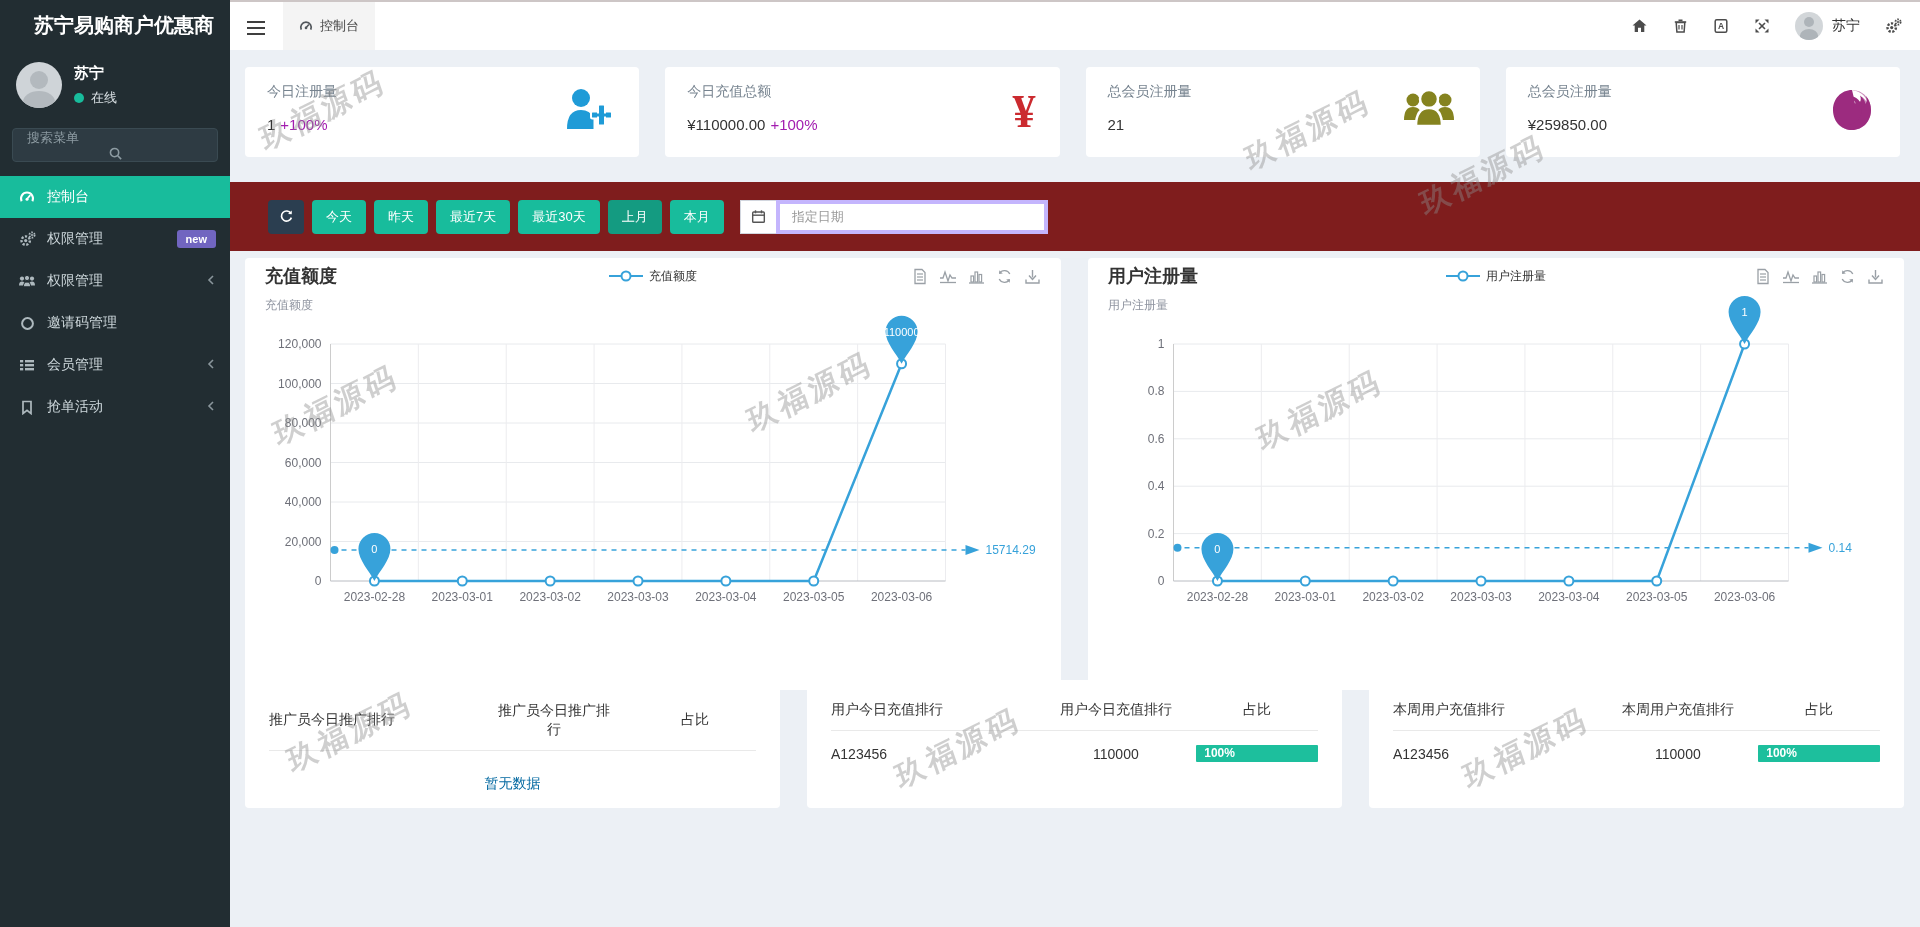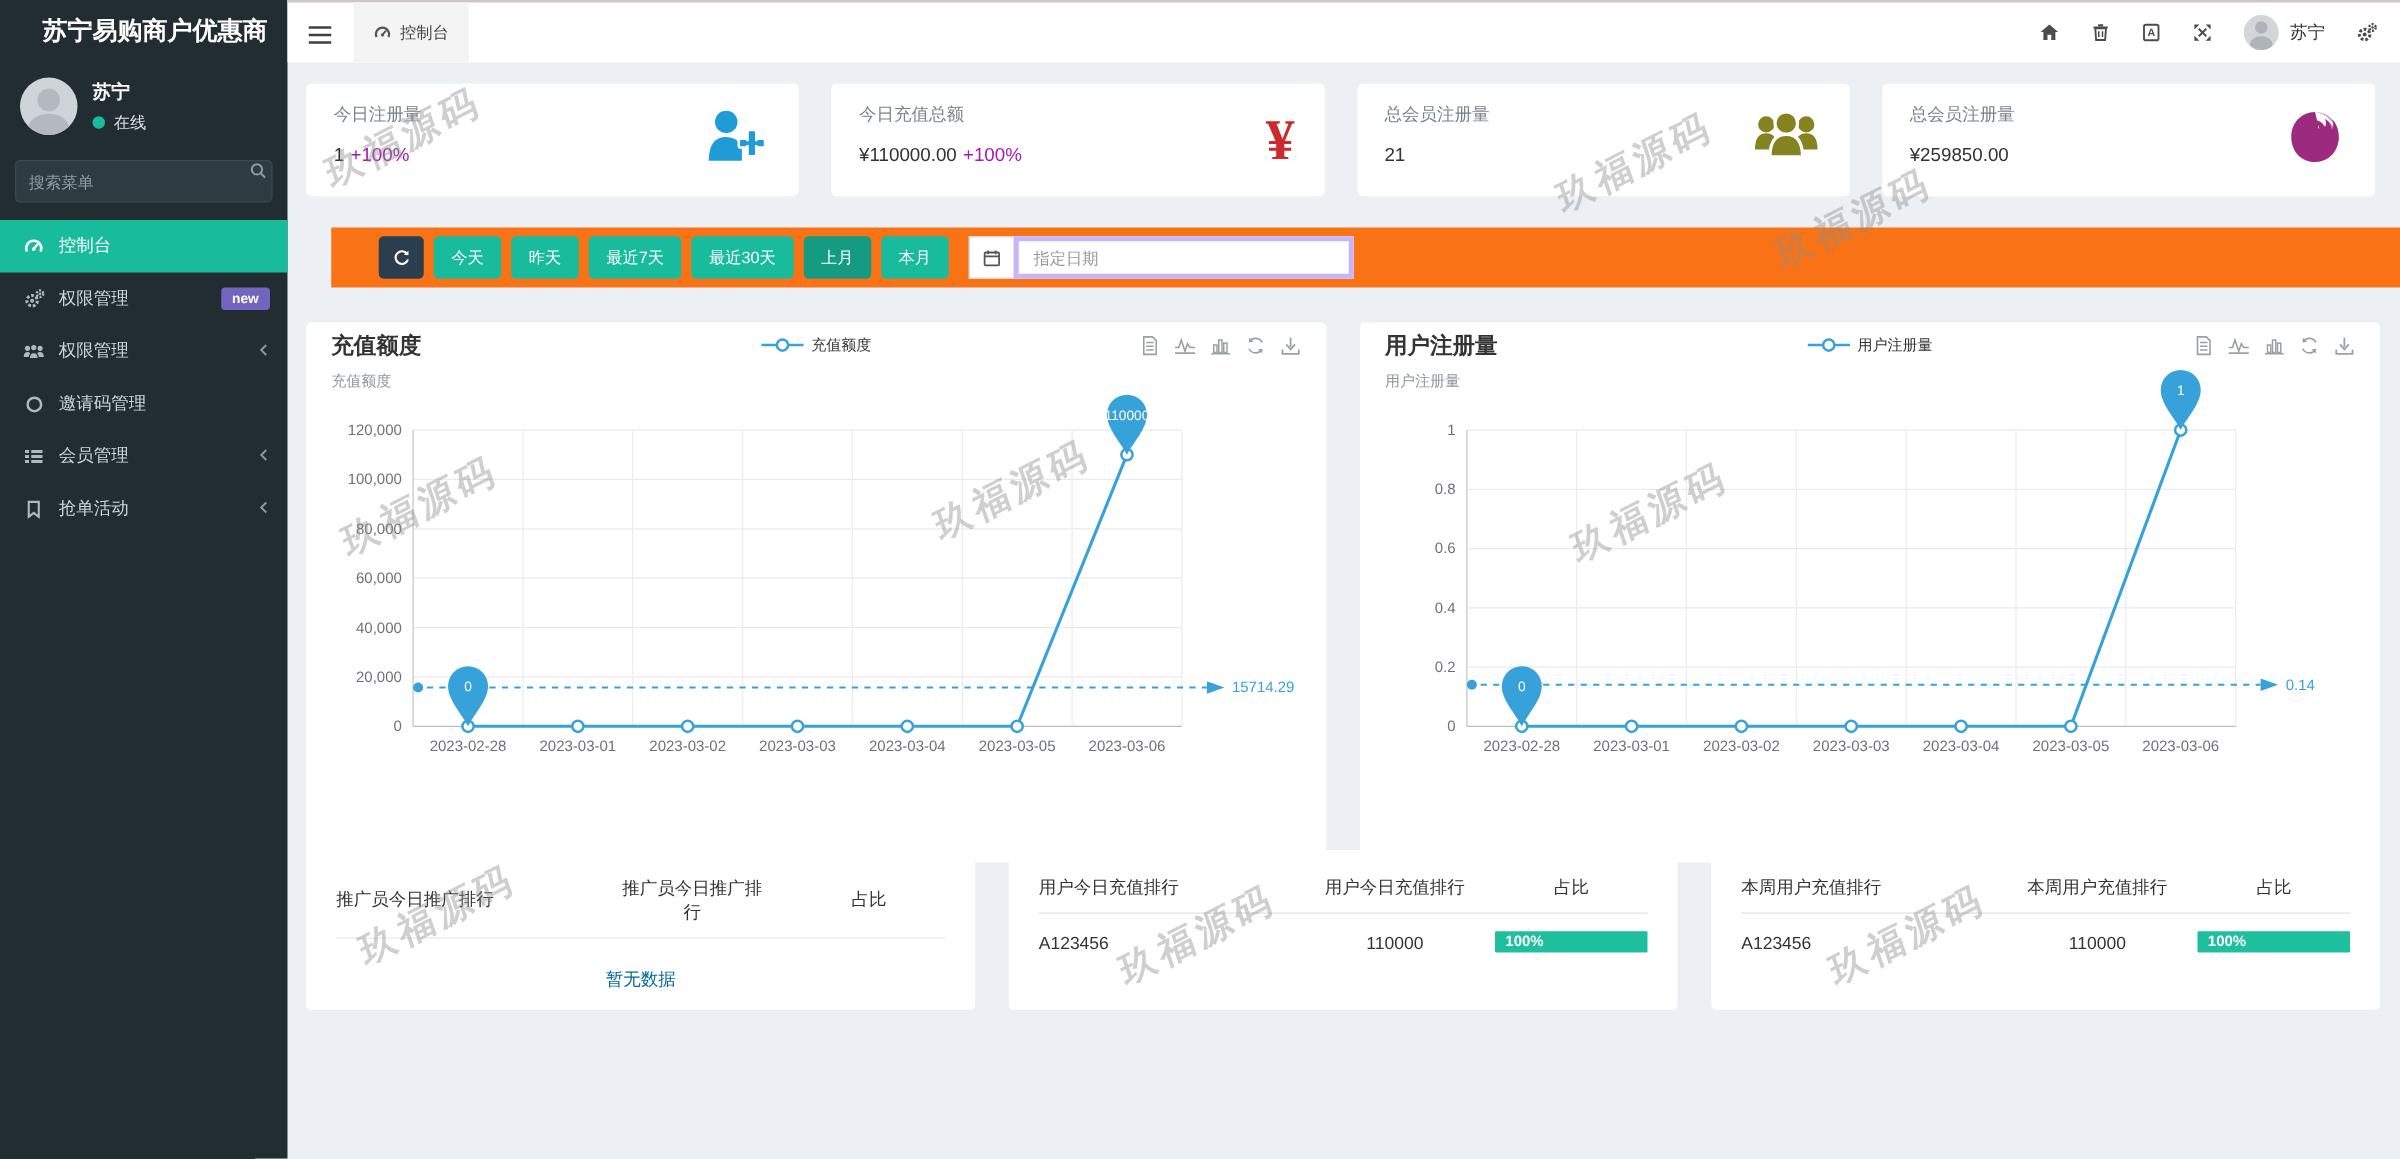--- a/index.html
+++ b/index.html
@@ -12,21 +12,21 @@
   .sidebar { position:absolute; left:0; top:0; width:230px; height:927px; background:#222d32; z-index:3; }
   .brand { height:50px; line-height:50px; padding-left:34px; color:#fff; font-size:20px; font-weight:bold; white-space:nowrap; }
   .user-panel { display:flex; align-items:center; padding:12px 14px 14px 16px; }
   .avatar-lg { width:46px; height:46px; border-radius:50%; background:#cfd4d8; position:relative; overflow:hidden; flex:none; }
   .avatar-lg .head { position:absolute; left:14px; top:9px; width:18px; height:18px; border-radius:50%; background:#b3b9be; }
   .avatar-lg .bod  { position:absolute; left:7px; top:29px; width:32px; height:22px; border-radius:50% 50% 0 0; background:#b3b9be; }
   .user-meta { margin-left:12px; }
   .user-name { color:#fff; font-size:15px; font-weight:bold; }
   .user-status { display:flex; align-items:center; margin-top:6px; color:#d9e0e4; font-size:13px; }
   .dot { width:10px; height:10px; border-radius:50%; background:#18bc9c; margin-right:7px; }
-  .side-search { margin:6px 12px 14px 12px; height:34px; background:#2e3b43; border:1px solid #3a4a52; border-radius:4px; display:flex; padding:0 10px; }
+  .side-search { margin:6px 12px 14px 12px; height:34px; background:#2e3b43; border:1px solid #3a4a52; border-radius:4px; display:flex; align-items:center; padding:0 10px;flex-direction:column; }
   .side-search input { flex:1; background:transparent; border:none; outline:none; color:#aab7bd; font-size:13px; font-family:inherit; }
   .side-search input::placeholder { color:#8d9ba2; }
   .menu { list-style:none; margin-top:8px; }
   .menu li { height:42px; display:flex; align-items:center; padding:0 14px 0 18px; color:#ccd6da; font-size:14px; cursor:pointer; position:relative; }
   .menu li .mi { width:18px; margin-right:11px; display:flex; justify-content:center; color:#aeb9be; flex:none; }
   .menu li.active { background:#18bc9c; color:#fff; }
   .menu li.active .mi { color:#fff; }
   .badge-new { margin-left:auto; background:#7165c0; color:#fff; font-size:11px; font-weight:bold; padding:3px 9px; border-radius:3px; }
   .chev { margin-left:auto; color:#8a969c; }
   
@@ -43,21 +43,21 @@
   .user-chip span { font-size:14px; color:#333; }
   
   .content { position:absolute; left:230px; top:50px; right:0; bottom:0; }
   .cards { position:absolute; top:17px; left:15px; right:20px; height:90px; display:flex; gap:26px; }
   .stat-card { flex:1; background:#fff; border-radius:4px; padding:16px 22px; position:relative; }
   .stat-label { font-size:14px; color:#76838f; }
   .stat-line { margin-top:15px; font-size:15px; color:#333; }
   .stat-delta { color:#a21caf; margin-left:5px; }
   .stat-icon { position:absolute; right:24px; top:50%; transform:translateY(-50%); }
   
-  .filter-band { position:absolute; top:132px; left:0; right:0; height:48px; background:#f97316;margin-left:35px; }
+  .filter-band { position:absolute; top:132px; left:0; right:0; height:69px; background:#7f1d1d; }
   .filter-row { display:flex; align-items:center; height:100%; padding-left:38px; gap:8px; }
   .f-btn { height:34px; padding:0 14px; border:none; border-radius:4px; background:#18bc9c; color:#fff; font-size:13px; font-family:inherit; cursor:pointer; }
   .f-btn.dark { background:#2b3e50; width:36px; padding:0; display:flex; align-items:center; justify-content:center; }
   .f-btn.active { background:#149b81; }
   .date-group { display:flex; margin-left:8px; height:34px; }
   .date-addon { width:36px; border:1px solid #d2d6de; border-right:none; background:#fff; display:flex; align-items:center; justify-content:center; color:#555; }
   .date-input { width:272px; height:34px; border:4px solid #c4b5fd; padding:0 12px; font-size:13px; color:#555; outline:none; font-family:inherit; }
   .date-input::placeholder { color:#999; }
   
   .charts { position:absolute; top:208px; left:15px; right:16px; display:flex; gap:27px; }

